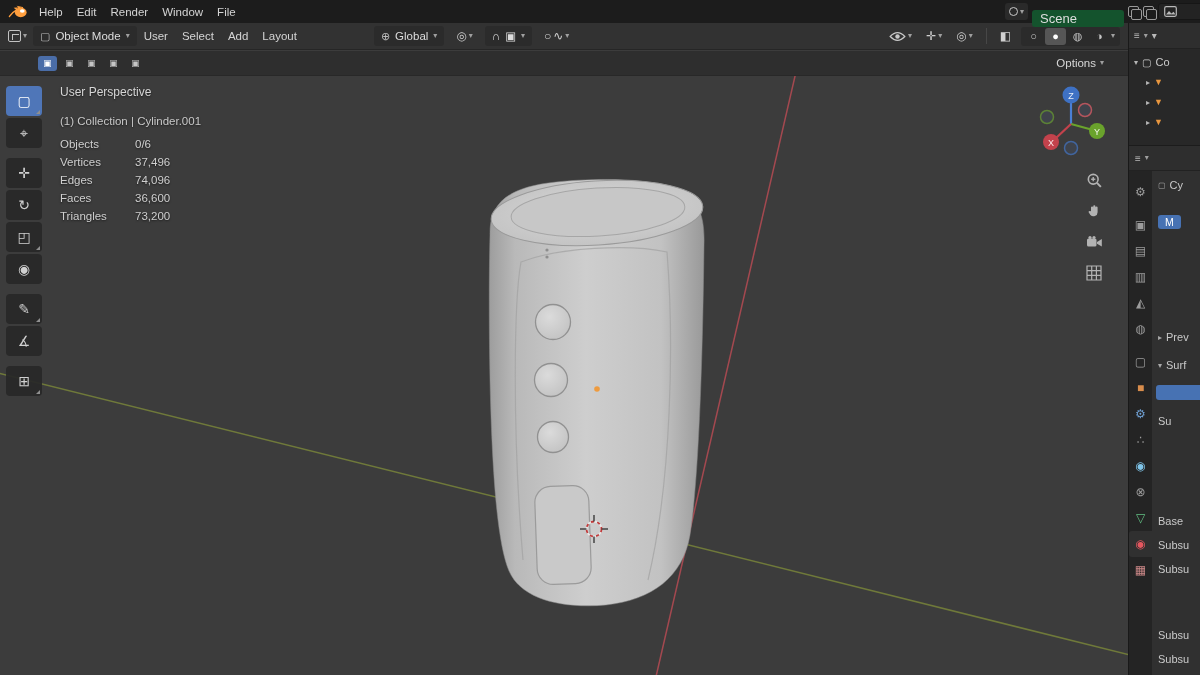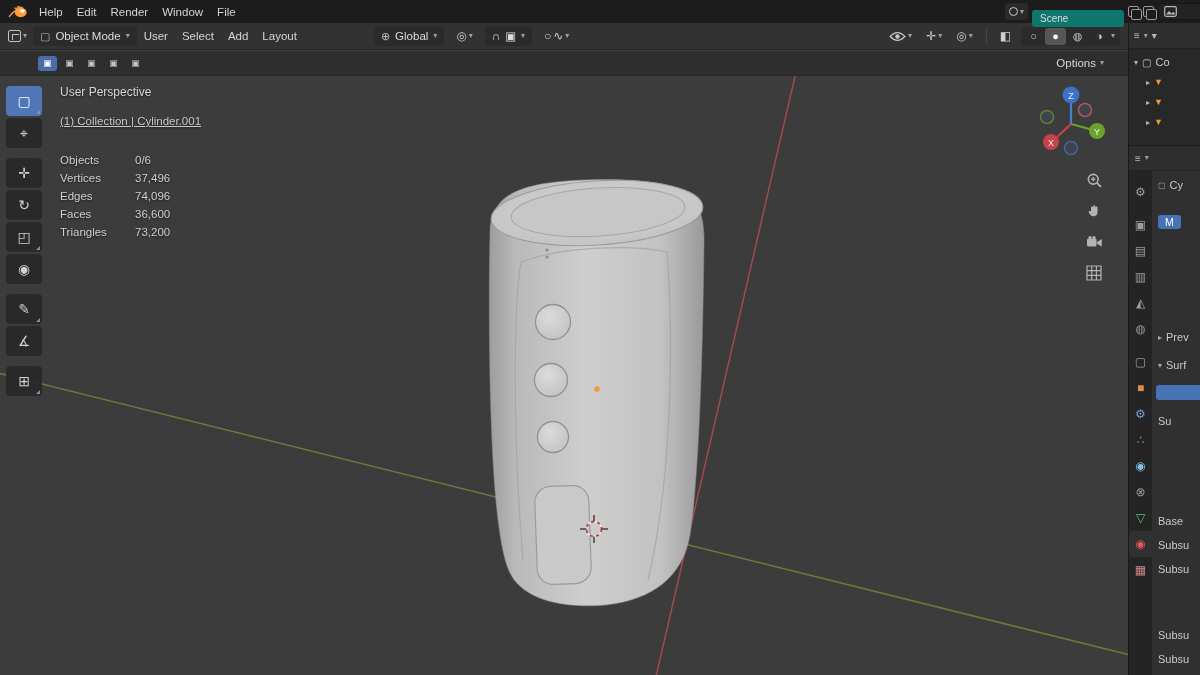--- a/index.html
+++ b/index.html
@@ -9,21 +9,21 @@
   
   .topbar{position:absolute;top:0;left:0;width:1200px;height:23px;background:#1c1c1c;display:flex;align-items:center;z-index:40;}
   .logo{width:20px;height:13px;margin:0 4px 0 8px;flex:none;}
   .menu-item{padding:2px 7px;font-size:11.5px;color:#d4d4d4;white-space:nowrap;}
   .tabs{display:flex;align-items:flex-end;height:23px;margin-left:16px;overflow:hidden;}
   .tab{padding:4px 10px 5px;font-size:11.5px;color:#9a9a9a;border-radius:5px 5px 0 0;white-space:nowrap;}
   .tab.active{background:#3a3a3a;color:#ececec;}
   .topbar-right{margin-left:auto;display:flex;align-items:center;gap:4px;flex:none;}
   .tb-iconbtn{display:flex;align-items:center;gap:2px;background:#2a2a2a;border-radius:3px;height:17px;padding:0 4px;}
   .scene-dot{width:9px;height:9px;border-radius:50%;border:1.5px solid #c8c8c8;display:inline-block;}
-  .scene-field{background:#0f766e;height:17px;min-width:92px;border-radius:3px;display:flex;align-items:center;padding:0 8px;font-size:10px;color:#dedede;margin-top:13px;}
+  .scene-field{background:#14532d;height:17px;min-width:92px;border-radius:3px;display:flex;align-items:center;padding:0 8px;font-size:13px;color:#dedede;margin-top:13px;}
   .mini-sq{width:11px;height:11px;border:1.3px solid #9a9a9a;border-radius:2px;position:relative;}
   .mini-sq::after{content:"";position:absolute;left:2px;top:2px;width:9px;height:9px;border:1.3px solid #9a9a9a;border-radius:2px;background:#1c1c1c;}
   .vl-pill{background:#232323;height:17px;width:52px;border-radius:3px;display:flex;align-items:center;gap:3px;padding:0 5px;margin-right:-10px;border:1px solid #161616;}
   .chev{font-size:8px;color:#9f9f9f;line-height:1;}
 
   
   .vheader{position:absolute;top:23px;left:0;width:1128px;height:27px;background:#323232;display:flex;align-items:center;padding:0 8px;border-bottom:1px solid #262626;z-index:30;}
   .ed-btn{display:flex;align-items:center;gap:2px;margin-right:6px;}
   .edgrid{width:13px;height:12px;border:1.3px solid #c2c2c2;border-radius:2px;position:relative;}
   .edgrid::after{content:"";position:absolute;left:3px;top:3px;right:1px;bottom:1px;border-left:1.3px solid #c2c2c2;border-top:1.3px solid #c2c2c2;}
@@ -49,21 +49,21 @@
   .scene-svg{position:absolute;left:0;top:0;}
 
   .tools{position:absolute;left:6px;top:10px;display:flex;flex-direction:column;gap:2px;width:36px;z-index:5;}
   .tool{height:30px;background:rgba(40,40,40,.93);border-radius:4px;display:flex;align-items:center;justify-content:center;color:#d0d0d0;font-size:14px;position:relative;}
   .tool.active{background:#4f76b8;color:#fff;}
   .tool .corner{position:absolute;right:2px;bottom:2px;width:0;height:0;border-left:4px solid transparent;border-bottom:4px solid #8f8f8f;}
   .grpgap{height:6px;flex:none;}
 
   .ovl{position:absolute;left:60px;top:9px;color:#d6d6d6;text-shadow:0 1px 2px rgba(0,0,0,.55);z-index:4;}
   .ovl .l1{font-size:12px;margin-bottom:16px;}
-  .ovl .l2{font-size:11.5px;color:#c9c9c9;margin-bottom:24px;text-decoration:underline;}
+  .ovl .l2{font-size:11.5px;color:#c9c9c9;margin-bottom:8px;}
   .stats{font-size:11.5px;line-height:18px;color:#cfcfcf;}
   .stats .row{display:flex;gap:17px;}
   .stats .lab{width:58px;}
 
   .navw{position:absolute;right:14px;top:6px;width:90px;display:flex;flex-direction:column;align-items:center;z-index:5;}
   .nicol{display:flex;flex-direction:column;gap:11px;align-self:flex-end;margin-right:10px;margin-top:4px;}
   .nicon{width:20px;height:20px;display:flex;align-items:center;justify-content:center;opacity:.85;}
 
   
   .right{position:absolute;top:23px;right:0;width:72px;height:652px;background:#2b2b2b;border-left:1px solid #191919;display:flex;flex-direction:column;z-index:35;}

